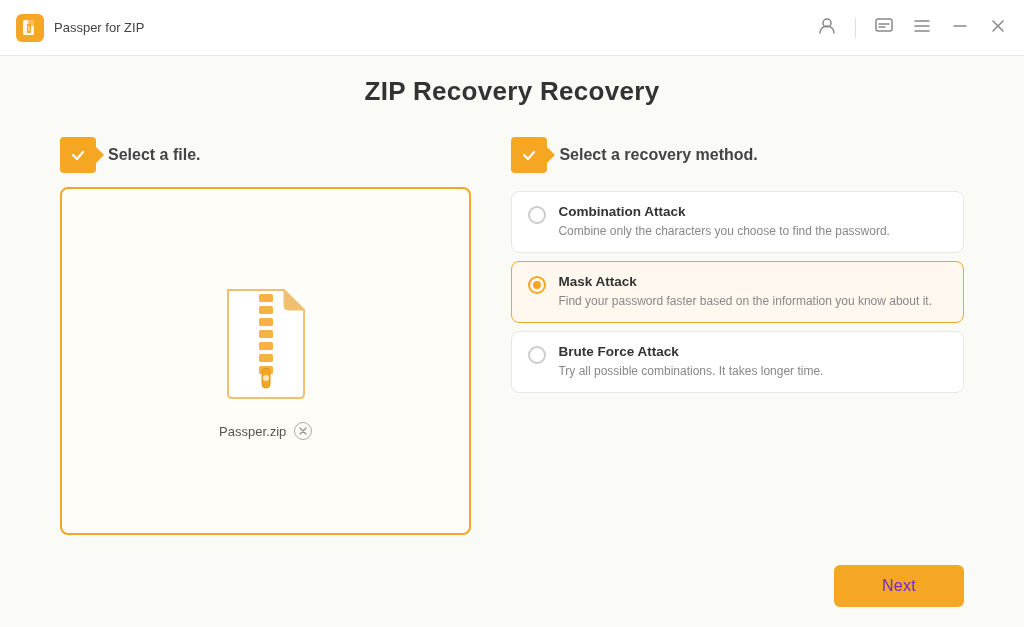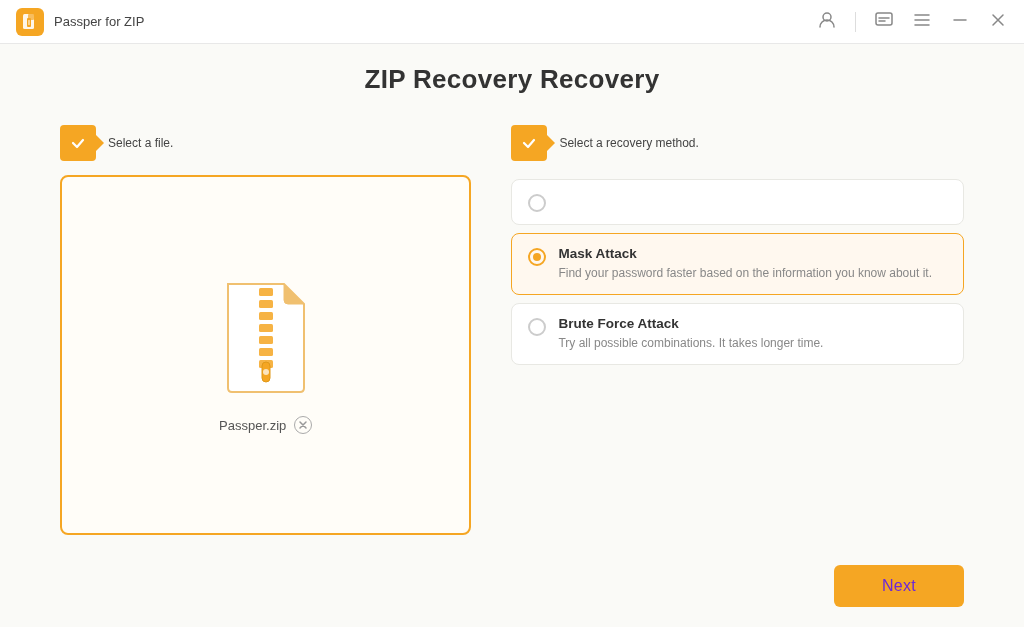--- a/index.html
+++ b/index.html
@@ -13,21 +13,21 @@
       flex-direction: column;
     }
 
     
     .title-bar {
       display: flex;
       align-items: center;
       justify-content: space-between;
       background: #ffffff;
       padding: 0 16px;
-      height: 44px;
+      height: 56px;
       border-bottom: 1px solid #e8e8e8;
       flex-shrink: 0;
     }
     .title-bar-left {
       display: flex;
       align-items: center;
       gap: 10px;
     }
     .app-icon {
       width: 28px;
@@ -118,22 +118,22 @@
       right: -8px;
       top: 50%;
       transform: translateY(-50%);
       width: 0;
       height: 0;
       border-top: 8px solid transparent;
       border-bottom: 8px solid transparent;
       border-left: 8px solid #f5a623;
     }
     .section-title {
-      font-size: 12px;
-      font-weight: 400;
+      font-size: 16px;
+      font-weight: 700;
       color: #444;
     }
 
     .file-drop-zone {
       border: 2px solid #f5a623;
       border-radius: 8px;
       background: #fffdf8;
       flex: 1;
       display: flex;
       flex-direction: column;
@@ -364,20 +364,26 @@
             <path d="M3 8l4 4 6-7" stroke="white" stroke-width="2.2" stroke-linecap="round" stroke-linejoin="round"></path>
           </svg>
         </div>
         <span class="section-title">Select a recovery method.</span>
       </div>
 
       <div class="method-list">
 
         <div class="method-card">
           <div class="radio-btn"></div>
+          <div class="method-info">
+            <div class="method-name">
+              <span>Combination Attack</span>
+            </div>
+            <div class="method-desc">Combine only the characters you choose to find the password.</div>
+          </div>
         </div>
 
 
         <div class="method-card selected">
           <div class="radio-btn checked"></div>
           <div class="method-info">
             <div class="method-name">Mask Attack</div>
             <div class="method-desc">Find your password faster based on the information you know about it.</div>
           </div>
         </div>

